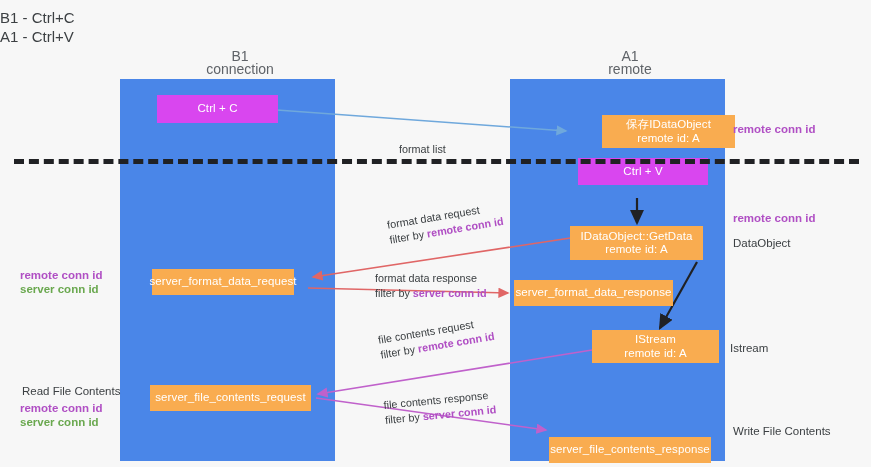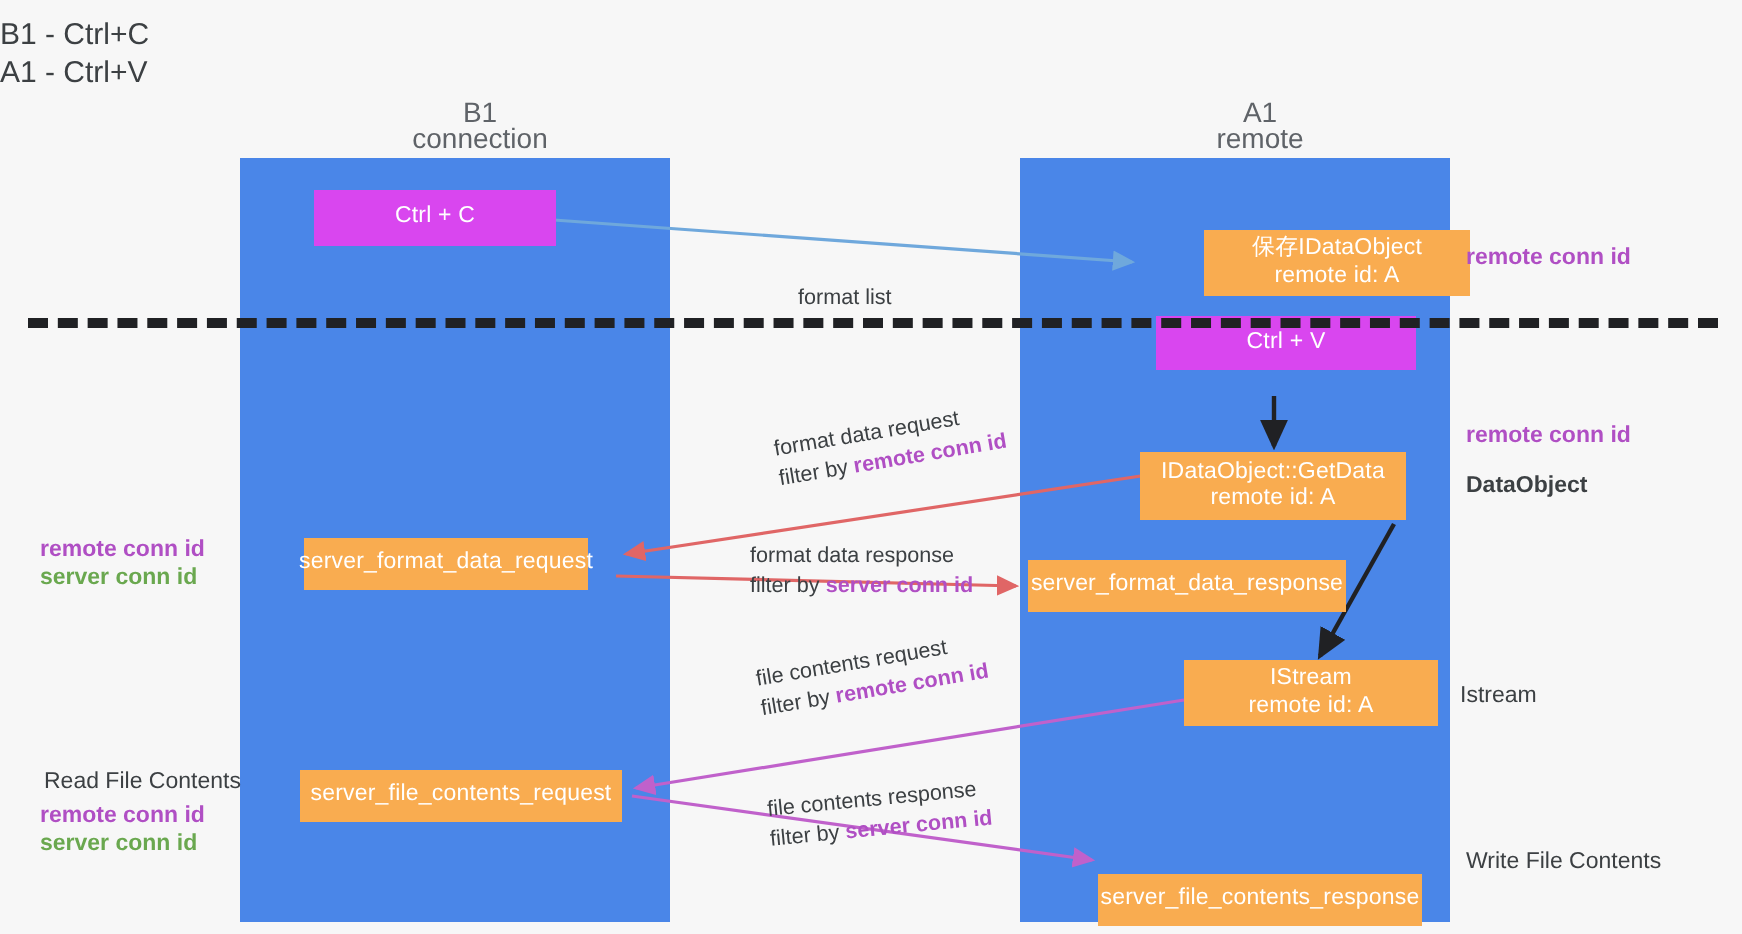--- a/index.html
+++ b/index.html
@@ -169,21 +169,21 @@
 
   <div class="abs edgelabel" style="left:383px;top:398px;transform:rotate(-5.5deg);transform-origin:left top;">
     <div>file contents response</div>
     <div><span>filter by </span><b>server conn id</b></div>
   </div>
 
   <div class="abs sidelabel tag-remote" style="left:733px;top:122px;">remote conn id</div>
 
   <div class="abs sidelabel tag-remote" style="left:733px;top:211px;">remote conn id</div>
 
-  <div class="abs sidelabel" style="left:733px;top:236px;font-weight:bold;">DataObject</div>
+  <div class="abs sidelabel" style="left:733px;top:236px;">DataObject</div>
 
   <div class="abs sidelabel" style="left:730px;top:341px;">Istream</div>
 
   <div class="abs sidelabel" style="left:733px;top:424px;">Write File Contents</div>
 
   <div class="abs keyblock" style="left:20px;top:268px;">
     <div class="tag-remote">remote conn id</div>
     <div class="tag-server">server conn id</div>
   </div>
 

